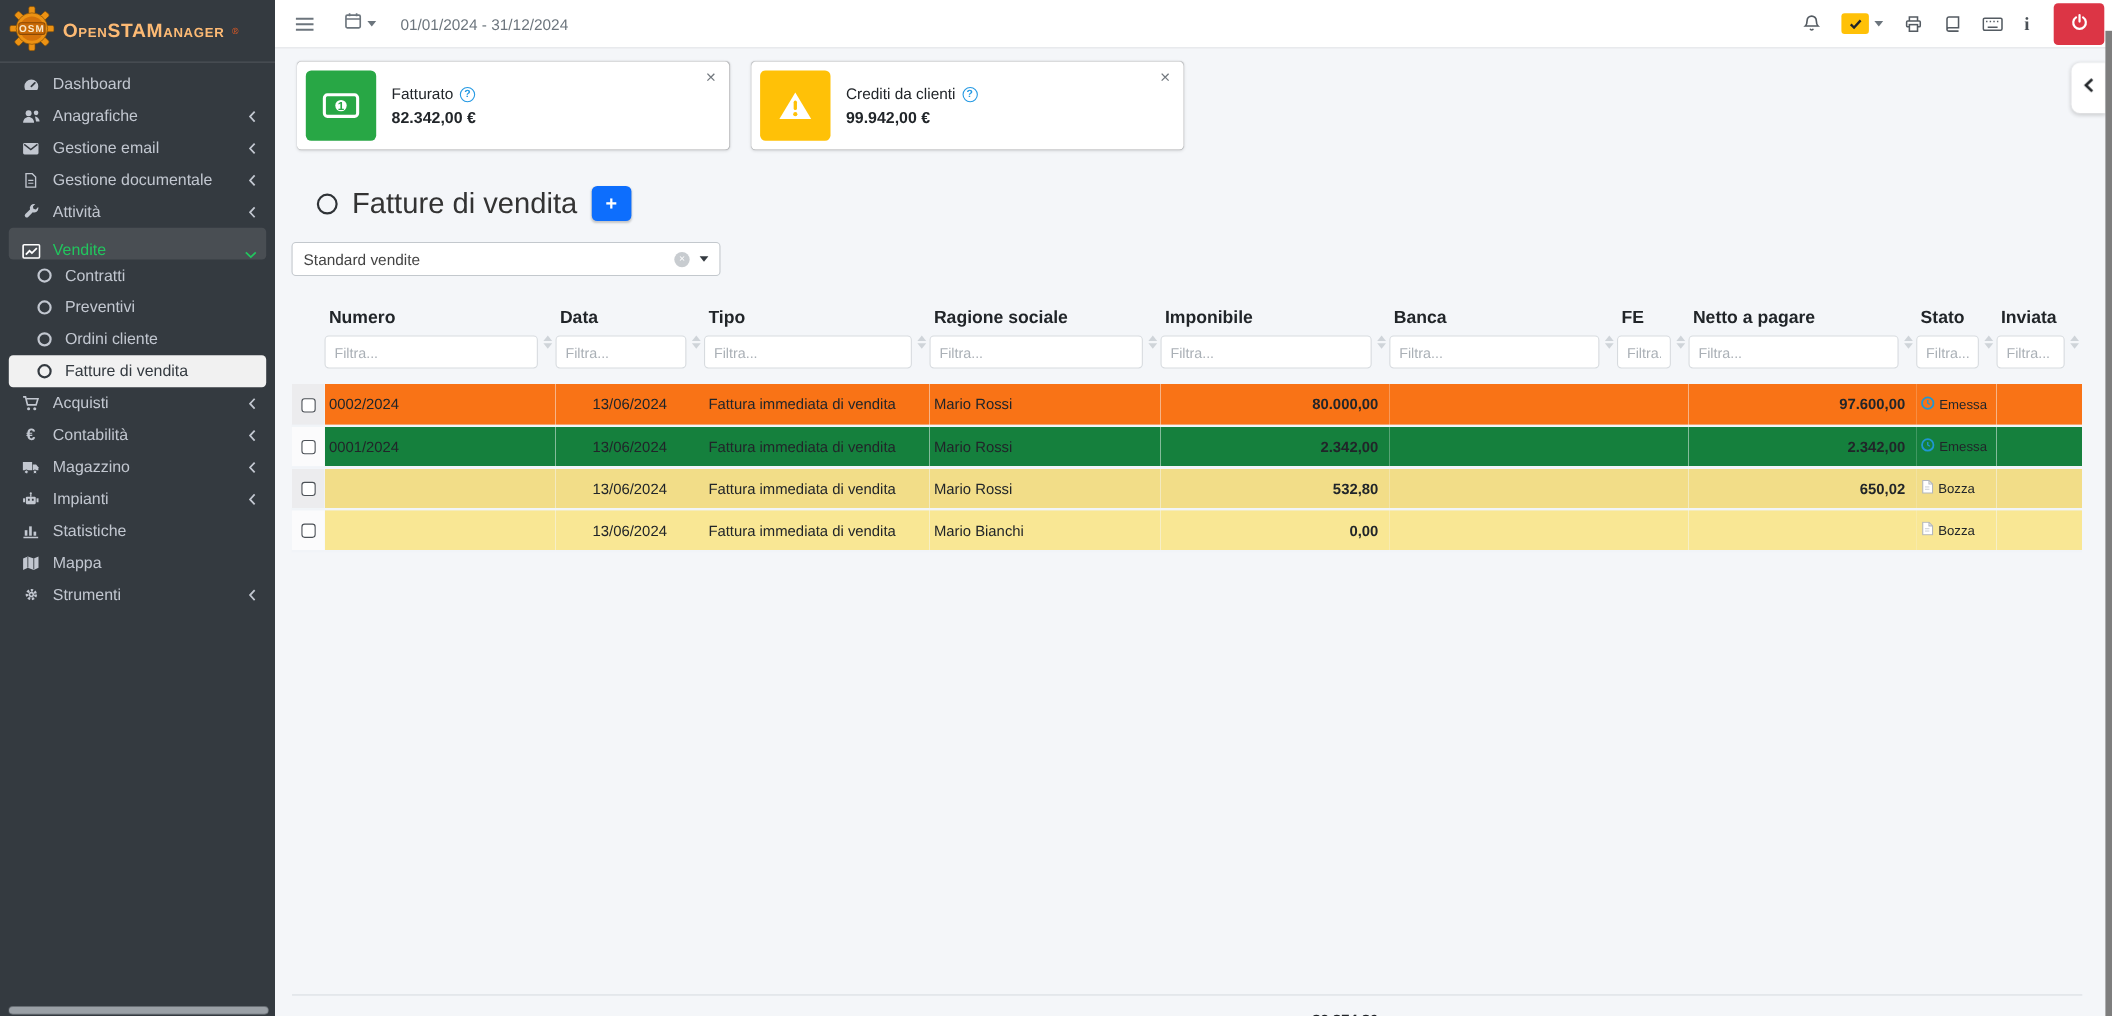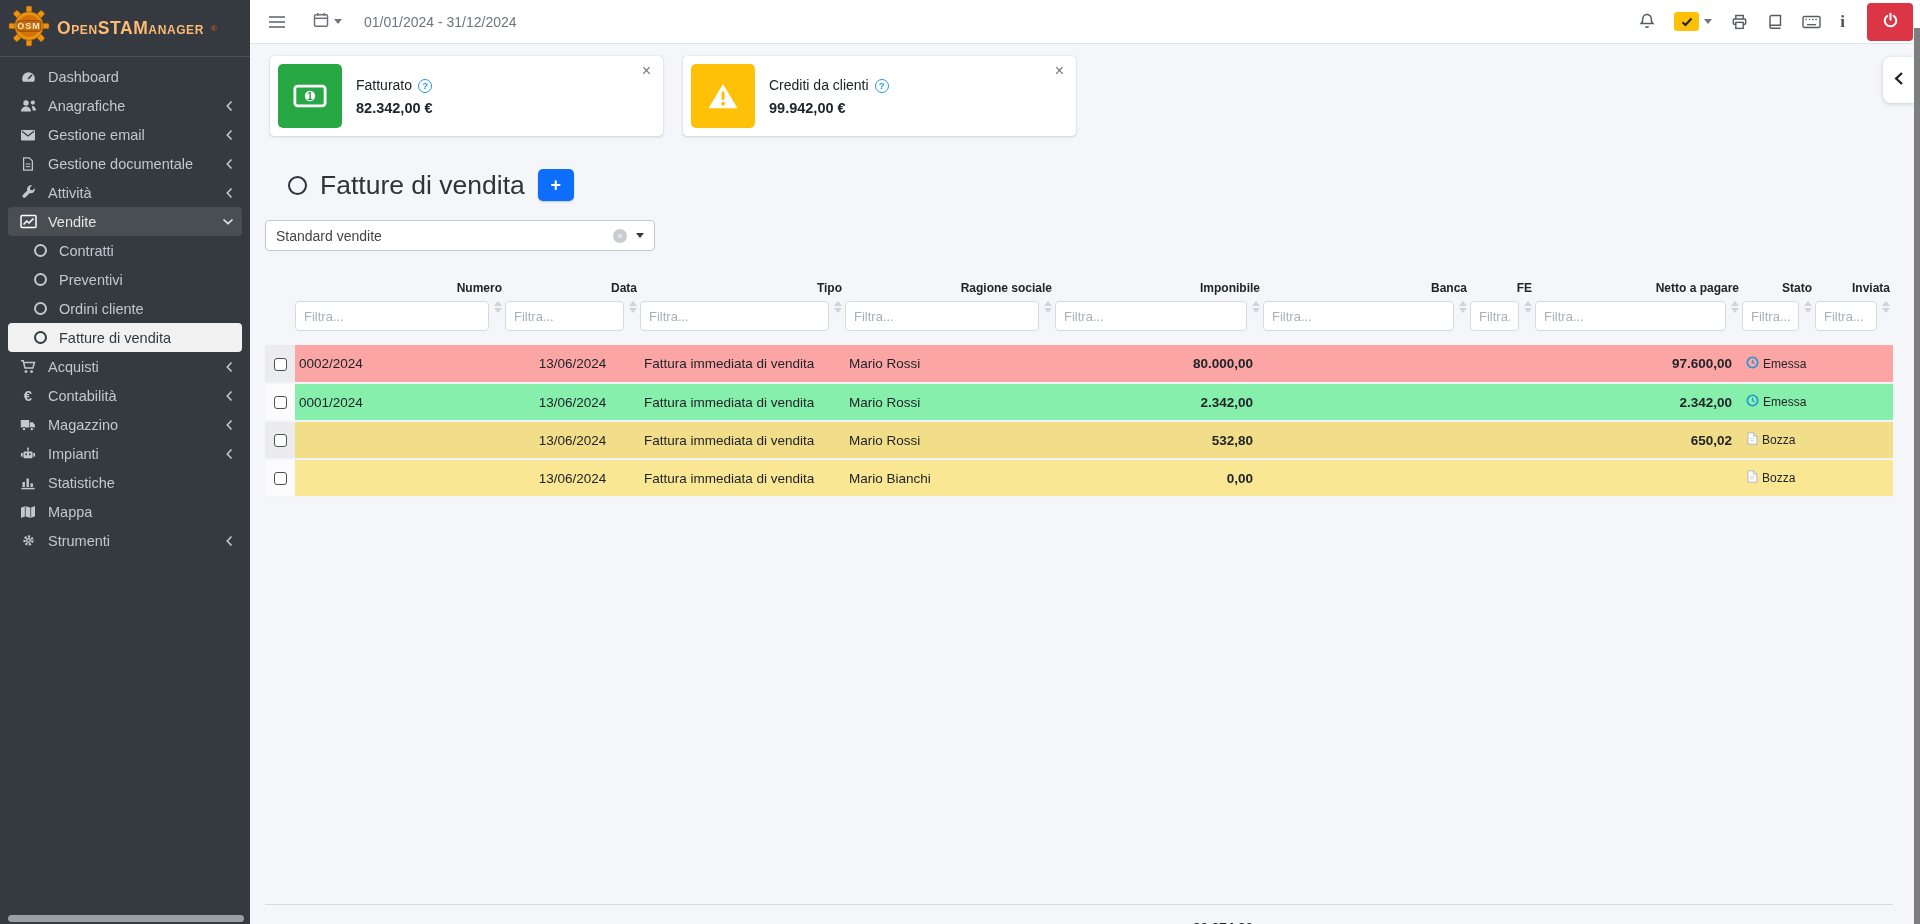--- a/index.html
+++ b/index.html
@@ -15,21 +15,21 @@
   .user-name{font-size:14px;color:#c2c7d0;}
   .search{margin:11px 10px 4px;display:flex;height:31px;border:1px solid #56606a;border-radius:3px;overflow:hidden;}
   .search input{flex:1;min-width:0;background:transparent;border:none;outline:none;color:#fff;padding:0 10px;font-size:13.5px;font-family:"Liberation Sans",sans-serif;}
   .search input::placeholder{color:#8f99a3;}
   .search button{width:36px;background:rgba(255,255,255,.06);border:none;border-left:1px solid #56606a;display:flex;align-items:center;justify-content:center;cursor:pointer;}
   .nav{list-style:none;margin:5px 0 0;padding:0 8px;}
   .nav-item{display:flex;align-items:center;height:29px;padding:0 8px;border-radius:4px;color:#c2c7d0;cursor:pointer;font-size:14.5px;}
   .nav-icon{width:24px;display:flex;justify-content:center;margin-right:8px;flex:none;color:#c2c7d0;}
   .nav-label{flex:1;white-space:nowrap;overflow:hidden;}
   .chev{flex:none;display:flex;align-items:center;}
-  .nav-item.open{background:#494e53;color:#e5e5e5;}
+  .nav-item.open{background:#494e53;color:#22c55e;align-items:flex-end;}
   .nav-item.open .nav-icon{color:#fff;}
   .sub-item{display:flex;align-items:center;height:29px;padding:0 8px 0 26px;border-radius:4px;color:#c2c7d0;cursor:pointer;font-size:14.5px;}
   .sub-item.active{background:#f1f1f1;color:#343a40;}
   .bullet{width:13px;height:13px;border:2px solid currentColor;border-radius:50%;flex:none;margin-right:12px;}
   .sb-hscroll{position:fixed;left:8px;bottom:2px;width:236px;height:7px;border-radius:4px;background:#9aa0a6;z-index:6;}
 
   
   .main{margin-left:250px;position:relative;height:924px;}
   .navbar{height:44px;background:#fff;border-bottom:1px solid #dee2e6;display:flex;align-items:center;padding:0 7px 0 18px;}
   .nb-ico{display:flex;align-items:center;color:#6c757d;cursor:pointer;}
@@ -57,29 +57,29 @@
   .page-title{font-size:26.5px;font-weight:400;color:#333;margin:0;}
   .add-btn{width:36px;height:32px;background:#0d6efd;border:none;border-radius:5px;color:#fff;font-size:18px;font-weight:bold;display:flex;align-items:center;justify-content:center;cursor:pointer;box-shadow:0 1px 2px rgba(0,0,0,.2);}
   .select-row{display:flex;justify-content:flex-start;margin-top:19px;}
   .select2{width:390px;height:31px;background:#fff;border:1px solid #c3c8cd;border-radius:4px;display:flex;align-items:center;padding:0 10px;font-size:14px;color:#444;cursor:pointer;}
   .sel-clear{margin-left:auto;width:14px;height:14px;border-radius:50%;background:#c8ccd0;color:#fff;font-size:9.5px;display:flex;align-items:center;justify-content:center;line-height:1;cursor:pointer;}
   .sel-caret{margin-left:9px;width:0;height:0;border-left:4.5px solid transparent;border-right:4.5px solid transparent;border-top:5.5px solid #343a40;}
 
   
   table.grid{margin-top:30px;width:1628px;table-layout:fixed;border-collapse:collapse;}
   th{vertical-align:top;text-align:left;padding:0 3px 14px 0;}
-  .th-label{font-size:12px;font-weight:bold;color:#212529;margin:0 0 6px 4px;white-space:nowrap;overflow:hidden;text-align:right;}
+  .th-label{font-size:16px;font-weight:bold;color:#212529;margin:0 0 6px 4px;white-space:nowrap;overflow:hidden;}
   .th-filter{display:flex;gap:4px;}
   .th-filter input{flex:1;min-width:0;height:30px;border:1px solid #d7dbdf;border-radius:4px;padding:0 8px;font-size:13px;color:#495057;background:#fff;font-family:"Liberation Sans",sans-serif;}
   .th-filter input::placeholder{color:#aab0b6;}
   .sort{width:9px;flex:none;display:flex;flex-direction:column;gap:2px;align-items:center;cursor:pointer;}
   .sort .up{width:0;height:0;border-left:4px solid transparent;border-right:4px solid transparent;border-bottom:5px solid #cfd4d9;}
   .sort .dn{width:0;height:0;border-left:4px solid transparent;border-right:4px solid transparent;border-top:5px solid #cfd4d9;}
   tbody td{height:38px;font-size:13.5px;color:#212529;border-bottom:2px solid #f1f4f8;padding:0 4px;white-space:nowrap;overflow:hidden;}
-  tr.r1 td{background:#fca5a5;} tr.r2 td{background:#86efac;}
+  tr.r1 td{background:#f97316;} tr.r2 td{background:#15803d;}
   tr.r3 td{background:#f2dd88;} tr.r4 td{background:#f9e794;}
   tr.r1 td.cb,tr.r3 td.cb{background:#ececee;}
   tr.r2 td.cb,tr.r4 td.cb{background:#fbfbfc;}
   td.cb{text-align:center;}
   td.num{text-align:right;padding-right:10px;font-weight:bold;}
   td.date{text-align:center;}
   .checkbox{display:inline-block;width:13px;height:13px;border:1.6px solid #4c5157;border-radius:3px;background:#fff;cursor:pointer;vertical-align:middle;}
   .state{display:inline-flex;align-items:center;gap:4px;font-size:12px;}
 
   

